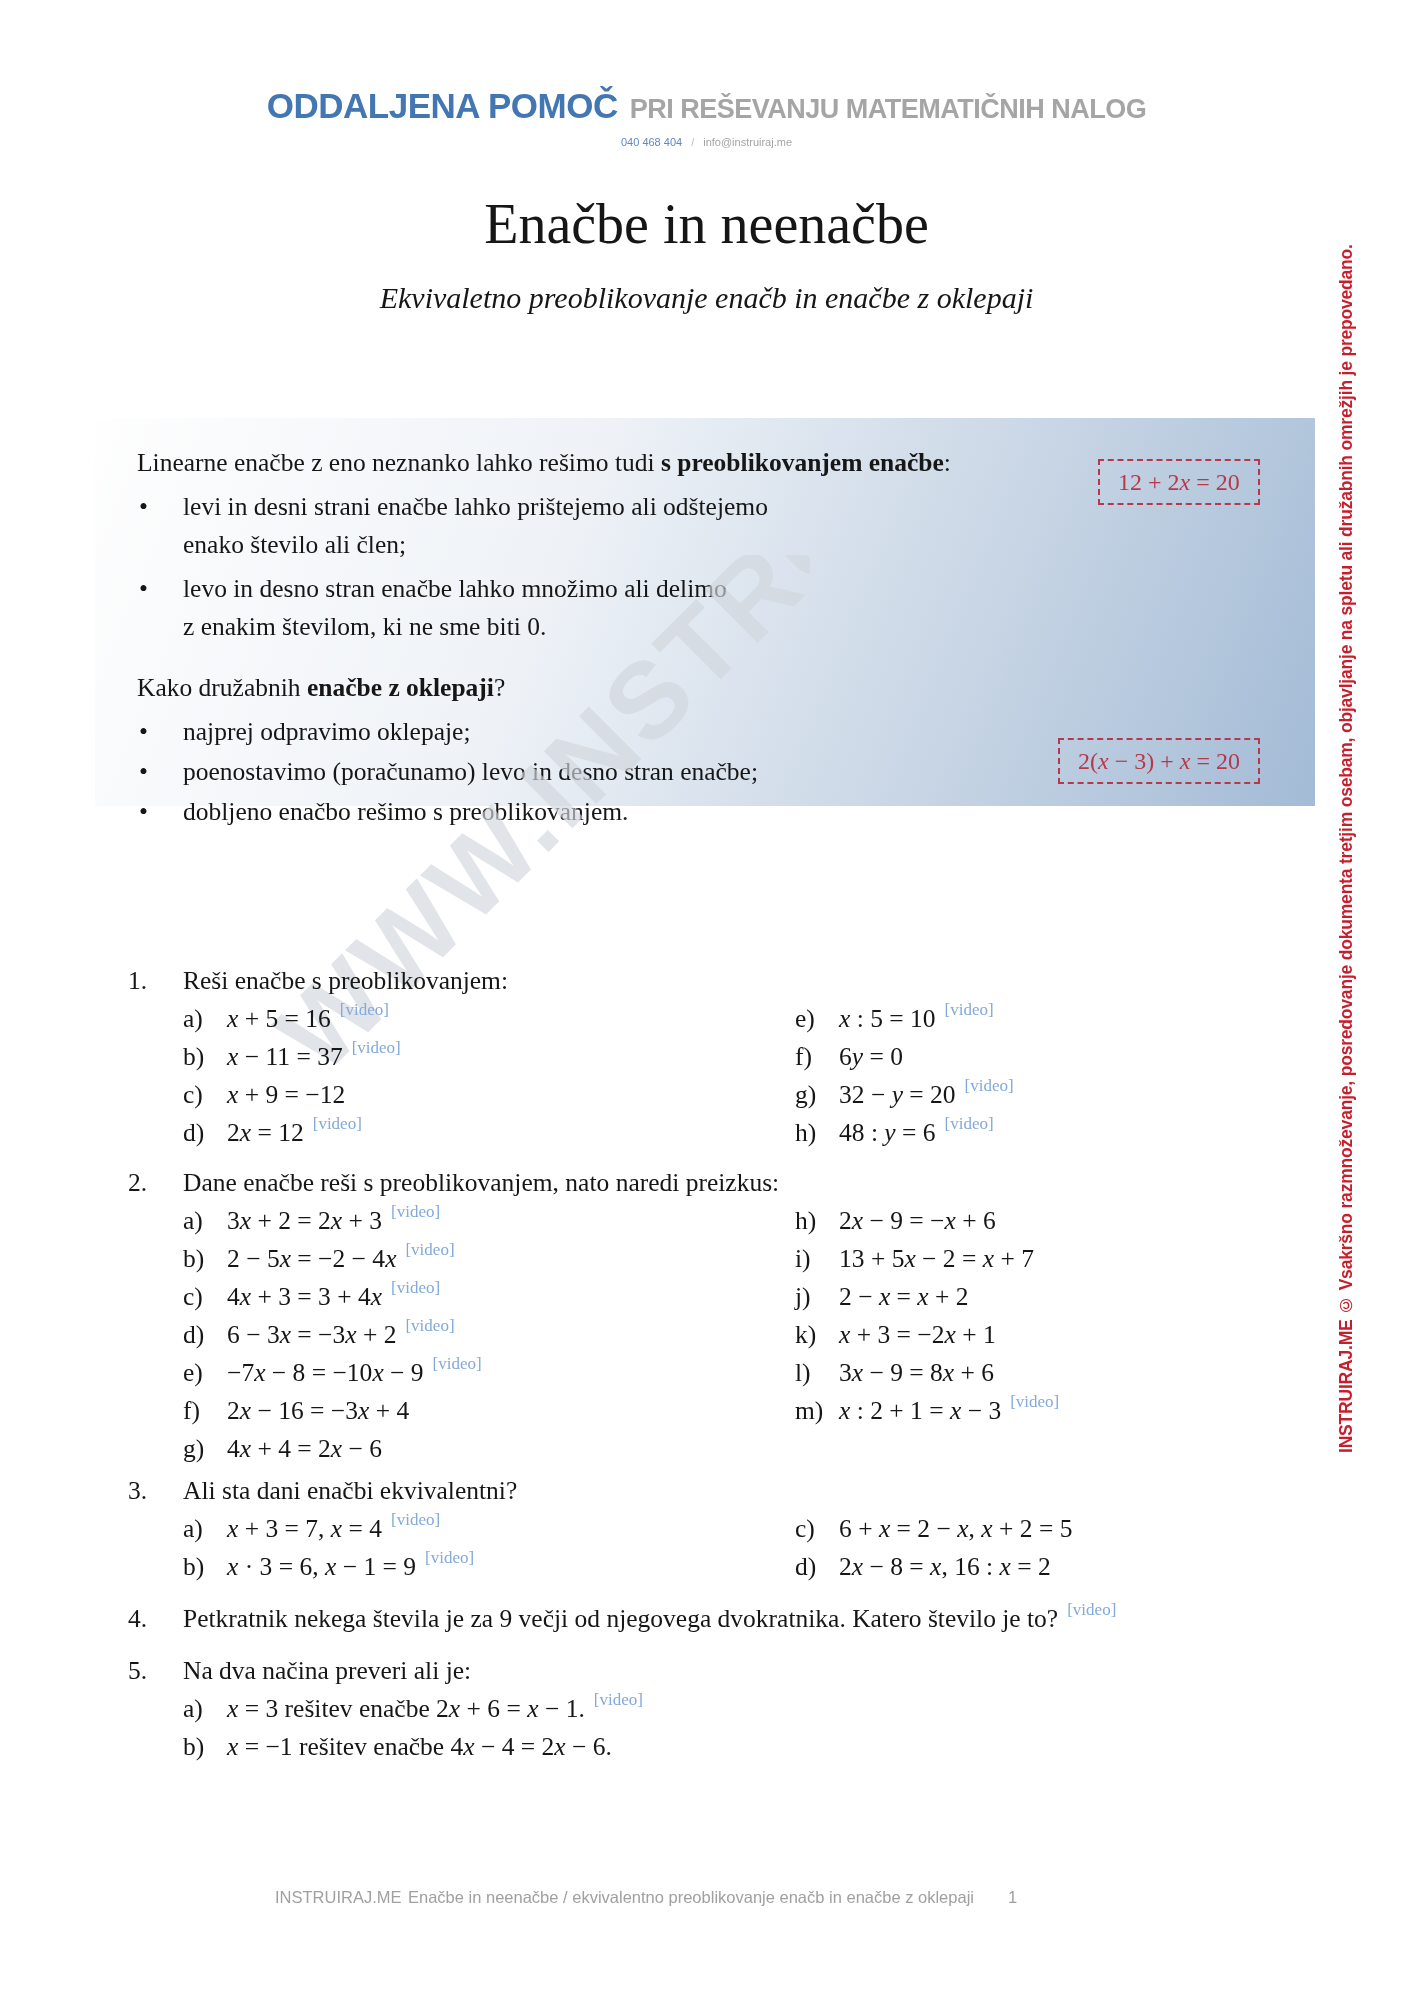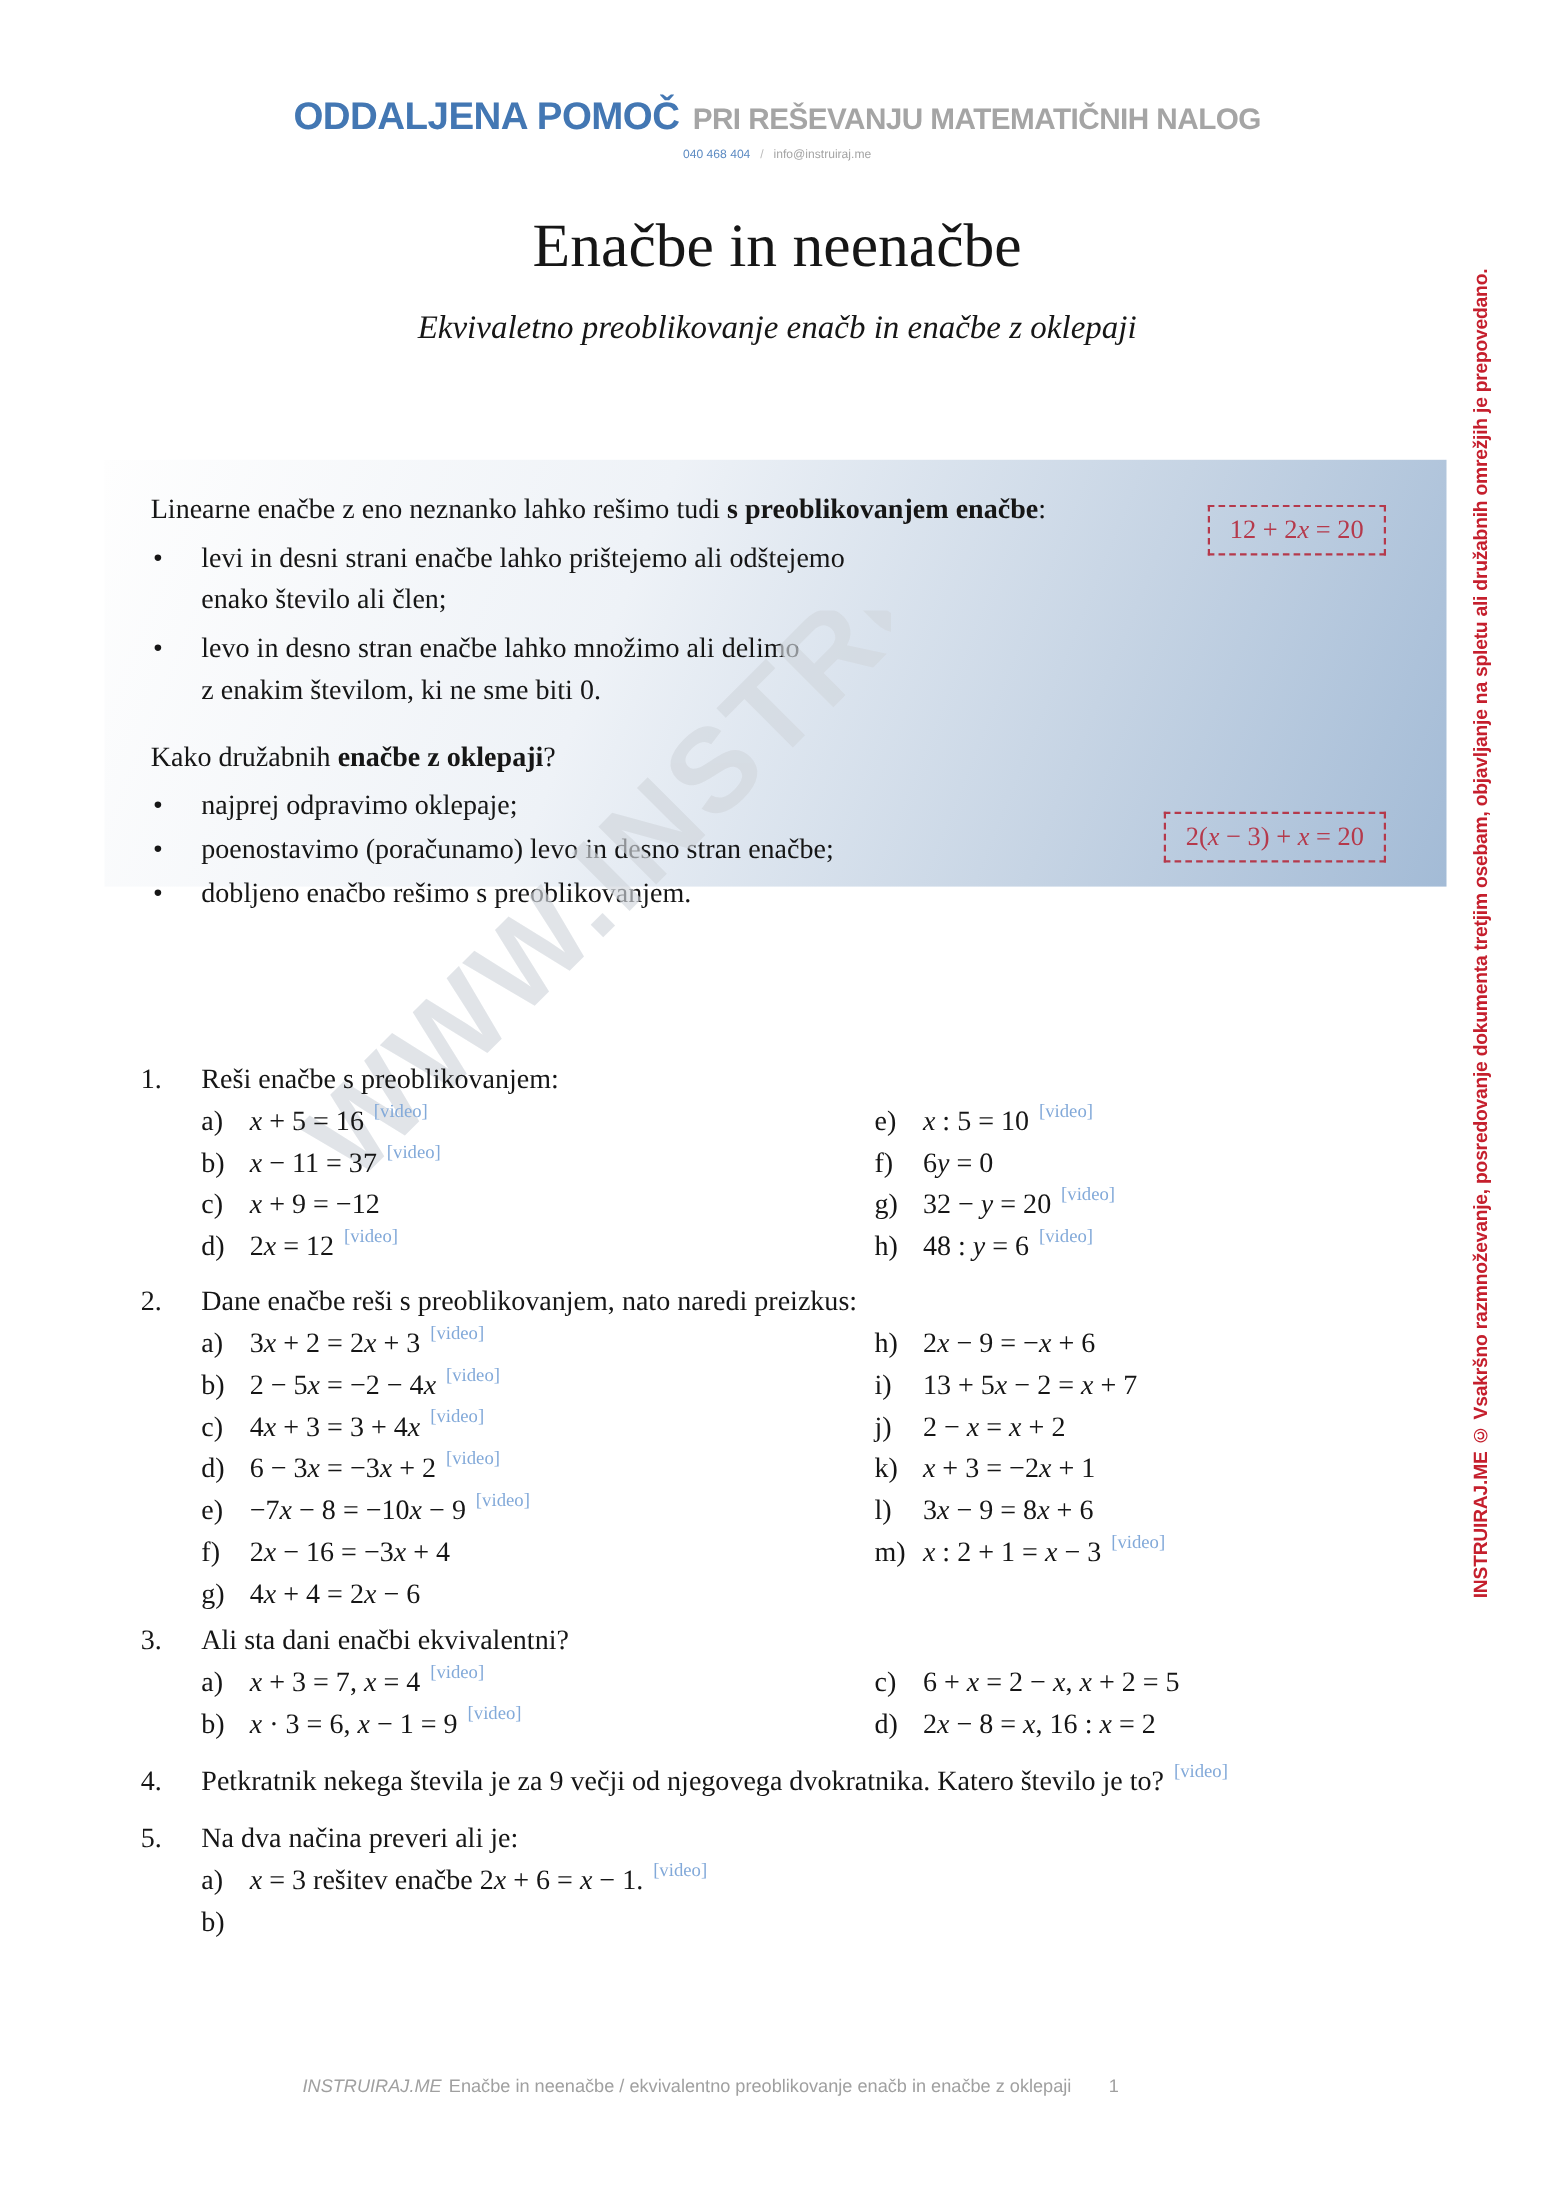--- a/index.html
+++ b/index.html
@@ -70,21 +70,21 @@
   
   .side-note { position:absolute; left:1336px; top:548px; height:905px; z-index:2;
                writing-mode:vertical-rl; transform:rotate(180deg);
                font-family:"Liberation Sans", sans-serif; font-size:17.5px; font-weight:bold;
                letter-spacing:-0.2px; color:#c51f2d; white-space:nowrap; }
 
   
   .footer { position:absolute; top:1888px; left:0; width:100%; z-index:2;
             font-family:"Liberation Sans", sans-serif; font-size:16.5px; color:#a0a0a0; }
   .footer span { position:absolute; white-space:nowrap; }
-  .f-brand { left:275px;font-style:italic; }
+  .f-brand { left:275px; }
   .f-doc   { left:408px; }
   .f-page  { left:1008px; }
 </style>
 </head>
 <body>
 
 <div class="page">
 
   <div class="header">
     <div class="brand-line">
@@ -302,20 +302,21 @@
       </div>
       <div class="ex-body">
         <div class="col single">
           <div class="ex-item">
             <span class="item-label">a)</span>
             <span><i class="mv">x</i> = 3 rešitev enačbe 2<i class="mv">x</i> + 6 = <i class="mv">x</i> − 1.</span>
             <span class="video">[video]</span>
           </div>
           <div class="ex-item">
             <span class="item-label">b)</span>
+            <span><i class="mv">x</i> = −1 rešitev enačbe 4<i class="mv">x</i> − 4 = 2<i class="mv">x</i> − 6.</span>
           </div>
         </div>
       </div>
     </div>
 
   <div class="side-note">INSTRUIRAJ.ME © Vsakršno razmnoževanje, posredovanje dokumenta tretjim osebam, objavljanje na spletu ali družabnih omrežjih je prepovedano.</div>
 
   <div class="footer">
     <span class="f-brand">INSTRUIRAJ.ME</span>
     <span class="f-doc">Enačbe in neenačbe / ekvivalentno preoblikovanje enačb in enačbe z oklepaji</span>

